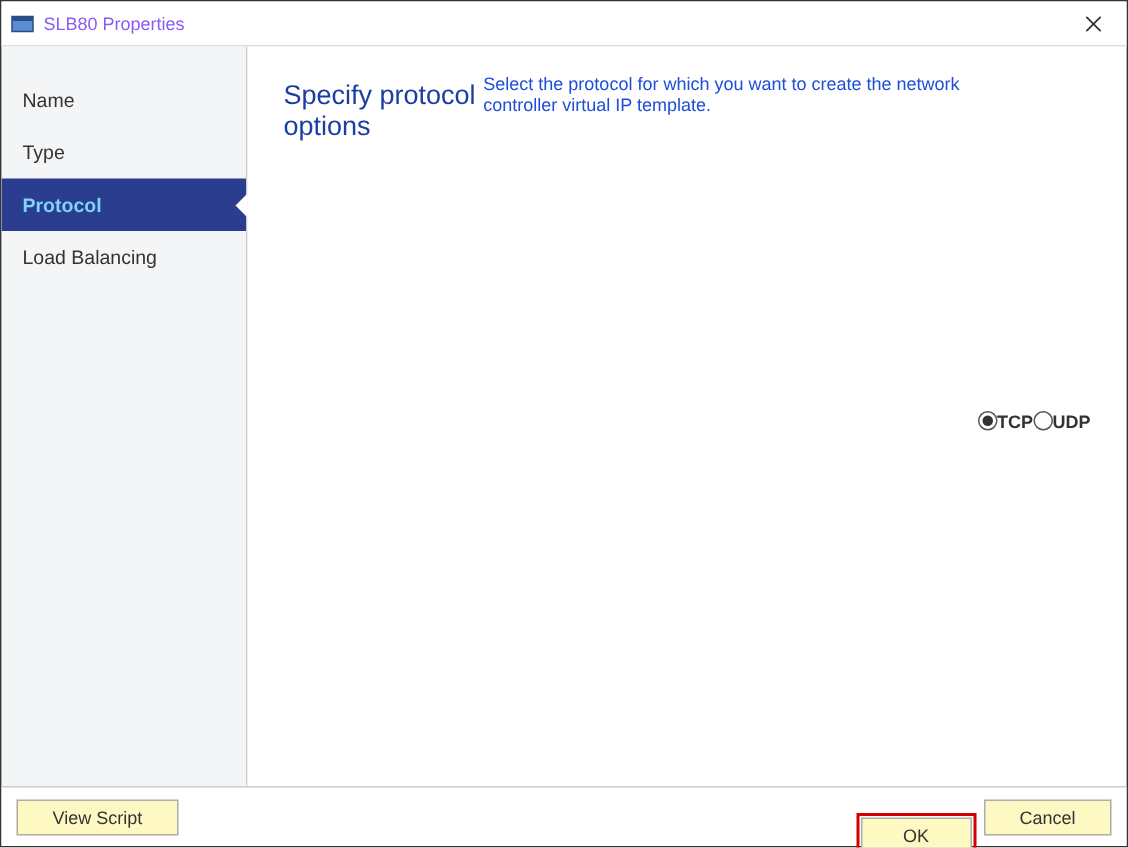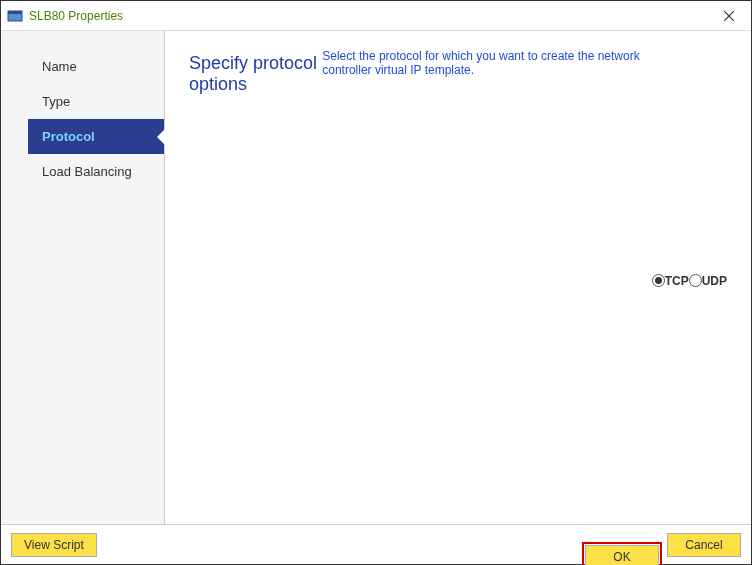--- a/index.html
+++ b/index.html
@@ -31,21 +31,21 @@
     height: 16px;
     margin-right: 6px;
     display: flex;
     align-items: center;
     justify-content: center;
     font-size: 10px;
   }
   .titlebar .title {
     flex: 1;
     font-size: 12px;
-    color: #4d7c0f;
+    color: #8b5cf6;
   }
   .titlebar .close {
     width: 28px;
     height: 20px;
     display: flex;
     align-items: center;
     justify-content: center;
     cursor: pointer;
   }
   .titlebar .close svg { width: 10px; height: 10px; }
@@ -61,21 +61,20 @@
     display: flex;
     flex-direction: column;
     padding-top: 18px;
   }
   .nav-item {
     position: relative;
     padding: 10px 12px 10px 14px;
     font-size: 13px;
     color: #333;
     cursor: pointer;
-    margin-left: 27px;
   }
   .nav-item.selected {
     background: #2a3d8f;
     color: #7dd3fc;
     font-weight: bold;
   }
   .nav-item.selected::after {
     content: "";
     position: absolute;
     right: -1px;
@@ -134,28 +133,28 @@
     align-items: center;
     padding: 0 10px;
     gap: 8px;
     background: #fff;
   }
   .footer .spacer { flex: 1; }
   .btn {
     min-width: 74px;
     height: 24px;
     border: 1px solid #adadad;
-    background: #fde047;
+    background: #fef9c3;
     font-size: 12px;
     color: #333;
     display: inline-flex;
     align-items: center;
     justify-content: center;
     cursor: pointer;
-    padding: 0 12px;
+    padding: 0 23px;
   }
   .btn.ok-highlight {
     outline: 2px solid #d40000;
     outline-offset: 1px;
     margin-top: 24px;
   }
 </style>
 </head>
 <body>
 

